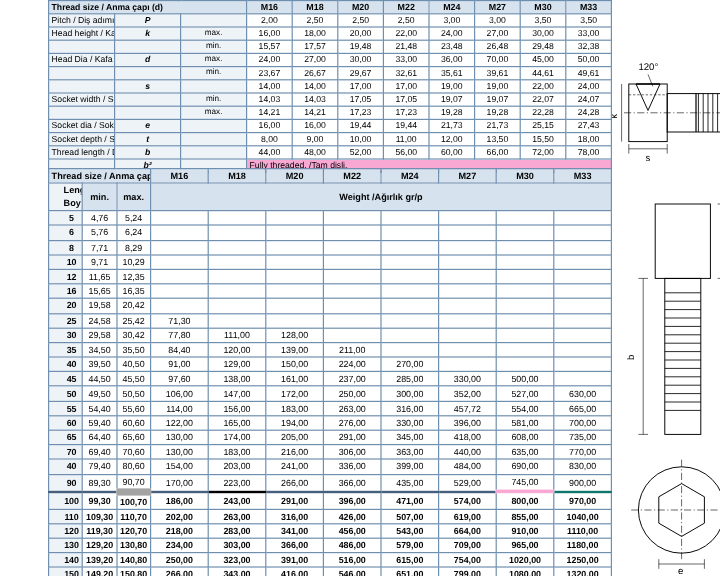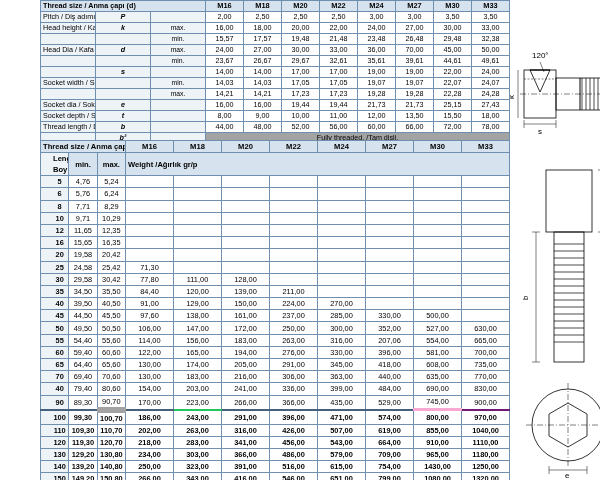--- a/index.html
+++ b/index.html
@@ -61,22 +61,21 @@
     background: #d6e3ef;
     font-weight: bold;
     font-size: 7.4px;
   }
   .top-table td.hdr-lbl {
     text-align: left;
     background: #d6e3ef;
     font-weight: bold;
   }
   .top-table td.full {
-    text-align: center;
-    background: #a3a3a3;
+    background: #f9a8d4;
     font-size: 7.2px;
   }
 
   
   .bot-table {
     position: absolute;
     left: 0; top: 140px;
     width: 470px;
     border-collapse: collapse;
     table-layout: fixed;
@@ -88,20 +87,21 @@
     height: 12.2px;
     line-height: 11px;
     color: #000;
     background: #ffffff;
     white-space: nowrap;
     overflow: hidden;
   }
   .bot-table .hdr {
     background: #d6e3ef;
     font-weight: bold;
+    text-align: center;
     font-size: 7.6px;
   }
   .bot-table .hdr-left {
     background: #d6e3ef;
     font-weight: bold;
     text-align: left;
     font-size: 7.6px;
   }
   .bot-table .len {
     text-align: center;
@@ -493,21 +493,21 @@
         </tr>
         <tr>
           <td class="len">55</td>
           <td class="mm">54,40</td>
           <td class="mm">55,60</td>
           <td class="w">114,00</td>
           <td class="w">156,00</td>
           <td class="w">183,00</td>
           <td class="w">263,00</td>
           <td class="w">316,00</td>
-          <td class="w">207,06</td>
+          <td class="w">457,72</td>
           <td class="w">554,00</td>
           <td class="w">665,00</td>
         </tr>
         <tr>
           <td class="len">60</td>
           <td class="mm">59,40</td>
           <td class="mm">60,60</td>
           <td class="w">122,00</td>
           <td class="w">165,00</td>
           <td class="w">194,00</td>
@@ -567,27 +567,27 @@
           <td class="w">435,00</td>
           <td class="w">529,00</td>
           <td class="w">745,00</td>
           <td class="w">900,00</td>
         </tr>
         <tr class="bold-row">
           <td class="len" style="border-top:2px solid #44607c">100</td>
           <td class="mm" style="border-top:2px solid #44607c">99,30</td>
           <td class="mm" style="border-top:6px solid #a3a3a3">100,70</td>
           <td class="w" style="border-top:2px solid #44607c">186,00</td>
-          <td class="w" style="border-top:2px solid #22c55e">243,00</td>
+          <td class="w" style="border-top:2px solid #000000">243,00</td>
           <td class="w" style="border-top:2px solid #44607c">291,00</td>
           <td class="w" style="border-top:2px solid #44607c">396,00</td>
           <td class="w" style="border-top:2px solid #44607c">471,00</td>
           <td class="w" style="border-top:2px solid #44607c">574,00</td>
           <td class="w" style="border-top:3px solid #f9a8d4">800,00</td>
-          <td class="w" style="border-top:2px solid #701a75">970,00</td>
+          <td class="w" style="border-top:2px solid #0f766e">970,00</td>
         </tr>
         <tr class="bold-row">
           <td class="len">110</td>
           <td class="mm">109,30</td>
           <td class="mm">110,70</td>
           <td class="w">202,00</td>
           <td class="w">263,00</td>
           <td class="w">316,00</td>
           <td class="w">426,00</td>
           <td class="w">507,00</td>
@@ -624,21 +624,21 @@
         <tr class="bold-row">
           <td class="len">140</td>
           <td class="mm">139,20</td>
           <td class="mm">140,80</td>
           <td class="w">250,00</td>
           <td class="w">323,00</td>
           <td class="w">391,00</td>
           <td class="w">516,00</td>
           <td class="w">615,00</td>
           <td class="w">754,00</td>
-          <td class="w">1430,00</td>
+          <td class="w">1020,00</td>
           <td class="w">1250,00</td>
         </tr>
         <tr class="bold-row">
           <td class="len">150</td>
           <td class="mm">149,20</td>
           <td class="mm">150,80</td>
           <td class="w">266,00</td>
           <td class="w">343,00</td>
           <td class="w">416,00</td>
           <td class="w">546,00</td>

